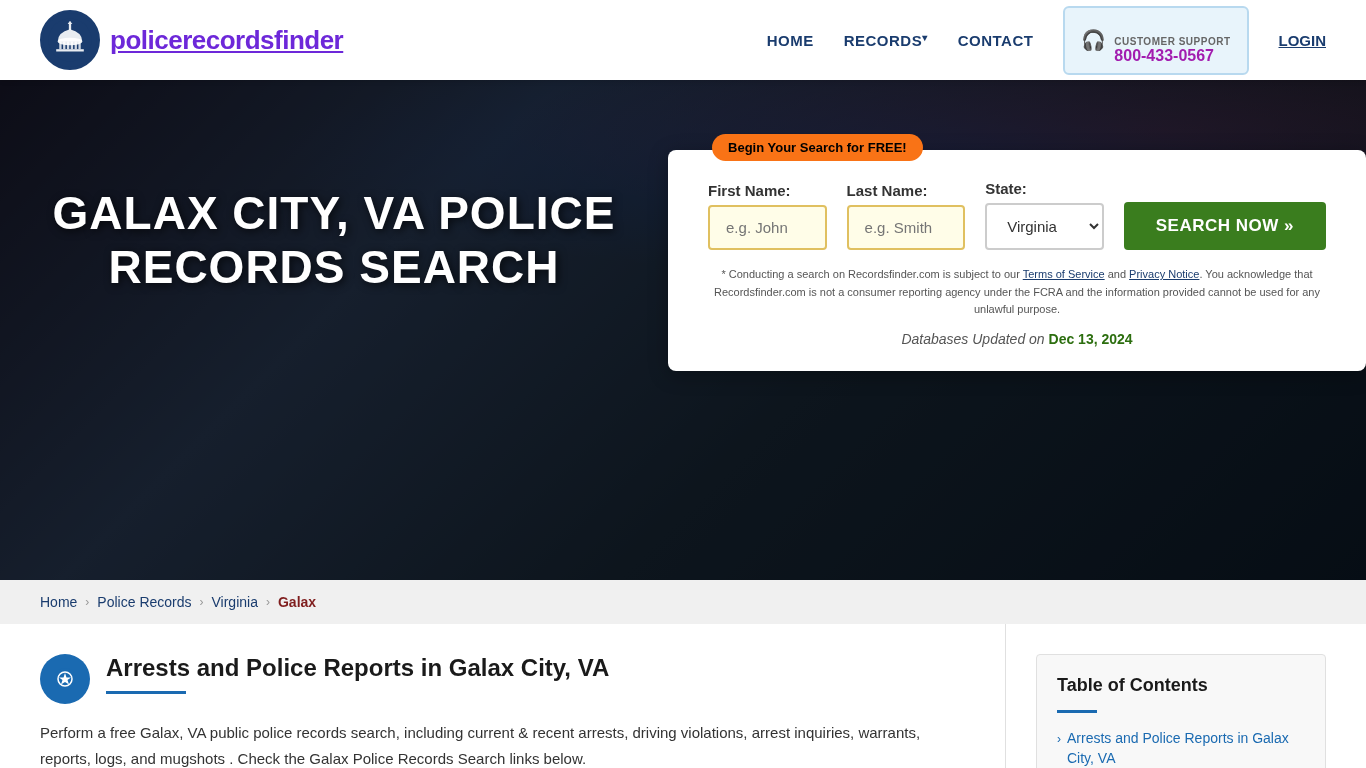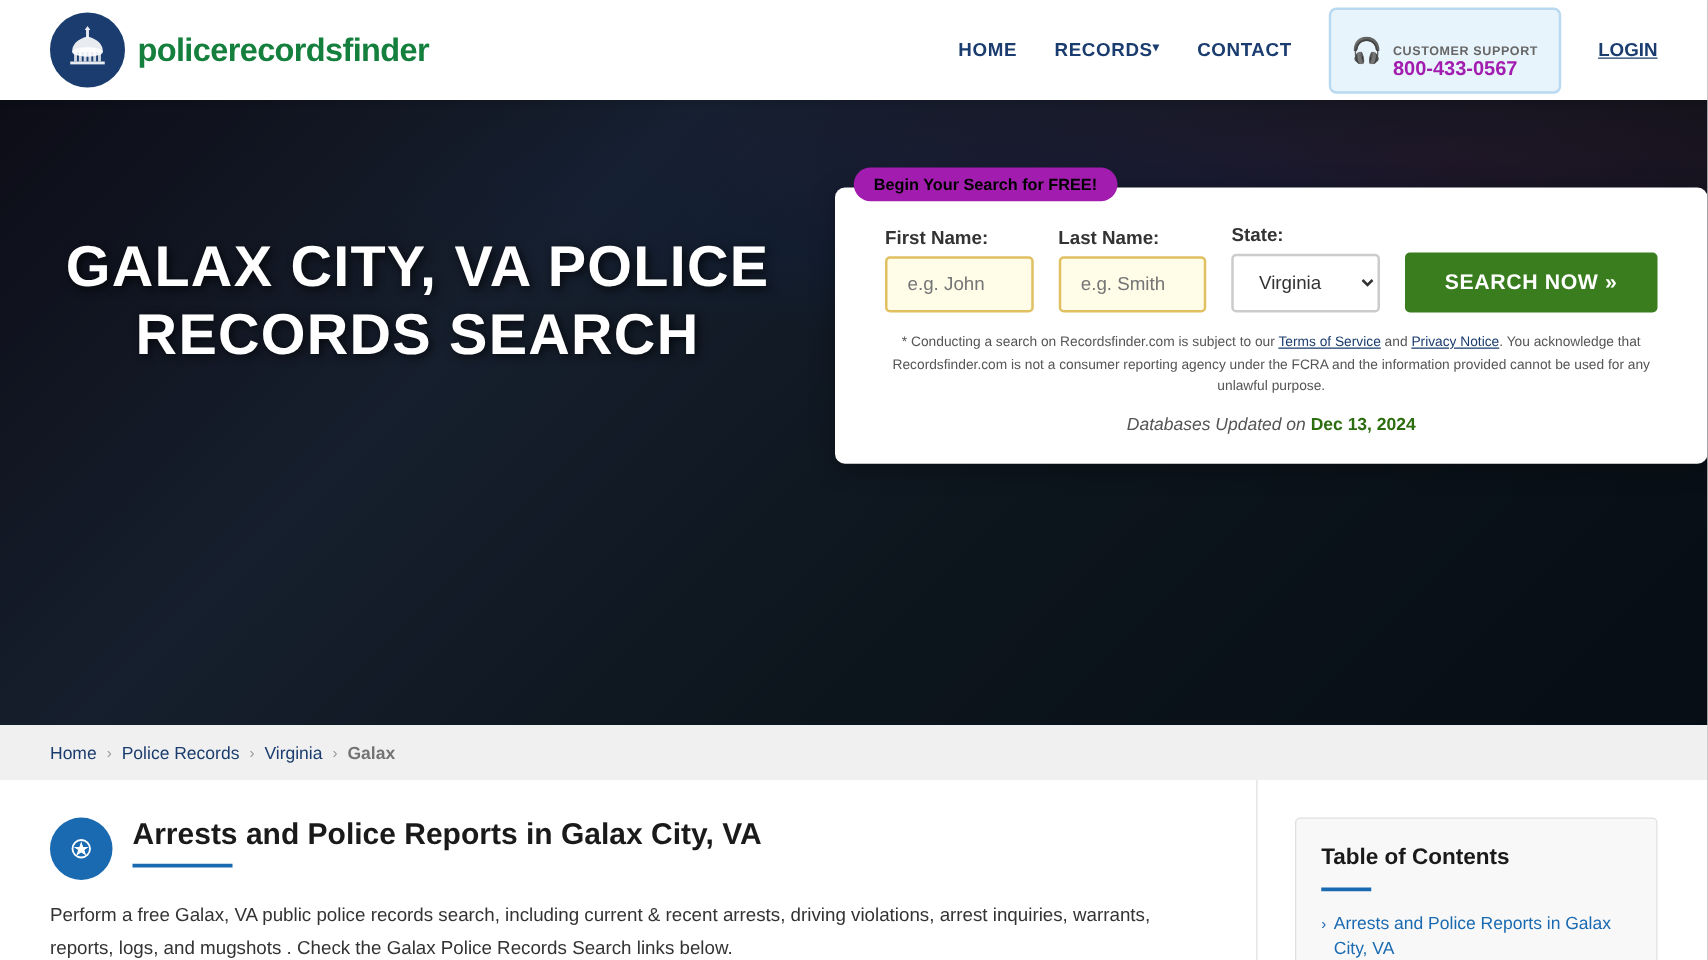--- a/index.html
+++ b/index.html
@@ -38,21 +38,22 @@
       height: 46px;
     }
     .logo-text {
       font-size: 26px;
       font-weight: 400;
       color: #1a3c6e;
       letter-spacing: -0.5px;
     }
     .logo-text span {
       font-weight: 900;
-      color: #15803d;
+      color: #6d28d9;
+      text-decoration: underline;
     }
     .nav {
       margin-left: auto;
       display: flex;
       align-items: center;
       gap: 30px;
     }
     .nav-item {
       font-size: 15px;
       font-weight: 700;
@@ -165,22 +166,22 @@
       width: 1160px;
       background: #fff;
       border-radius: 8px;
       padding: 30px 40px 24px;
       box-shadow: 0 4px 20px rgba(0,0,0,0.3);
       margin-top: 10px;
     }
     .search-badge {
       position: absolute;
       top: -16px;
-      left: 15px;
-      background: #a21caf;
+      left: 44px;
+      background: #f97316;
       color: #000;
       font-size: 13px;
       font-weight: 700;
       padding: 6px 16px;
       border-radius: 20px;
     }
     .search-fields {
       display: flex;
       gap: 20px;
       align-items: flex-end;
@@ -269,21 +270,21 @@
     .breadcrumb-item {
       color: #1a3c6e;
       cursor: pointer;
       text-decoration: none;
     }
     .breadcrumb-sep {
       color: #999;
       font-size: 12px;
     }
     .breadcrumb-current {
-      color: #737373;
+      color: #7f1d1d;
       font-weight: 600;
     }
 
     
     .main-content {
       display: flex;
       gap: 0;
       padding: 0 40px;
       margin-top: 0;
       background: #fff;

